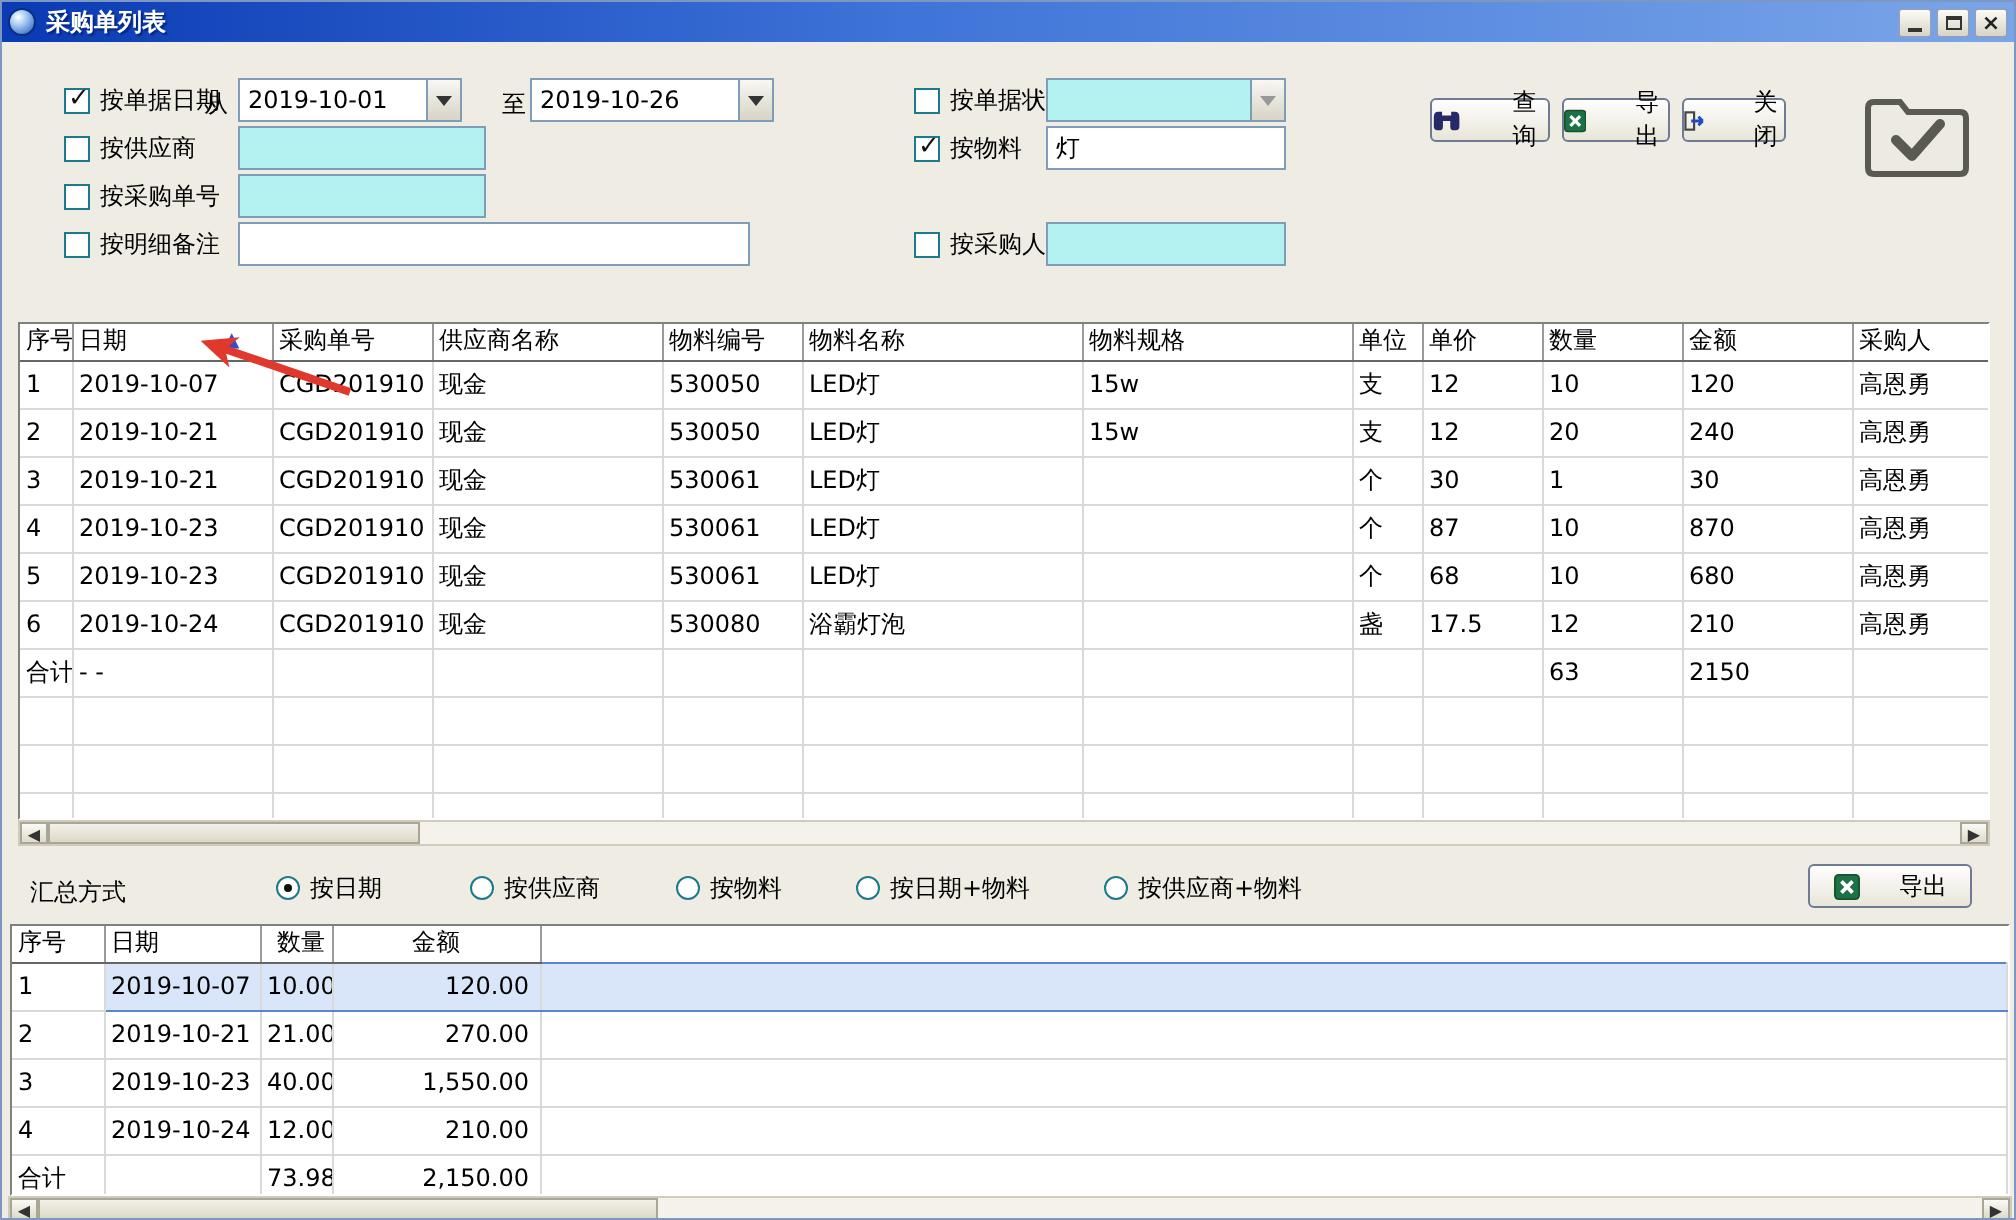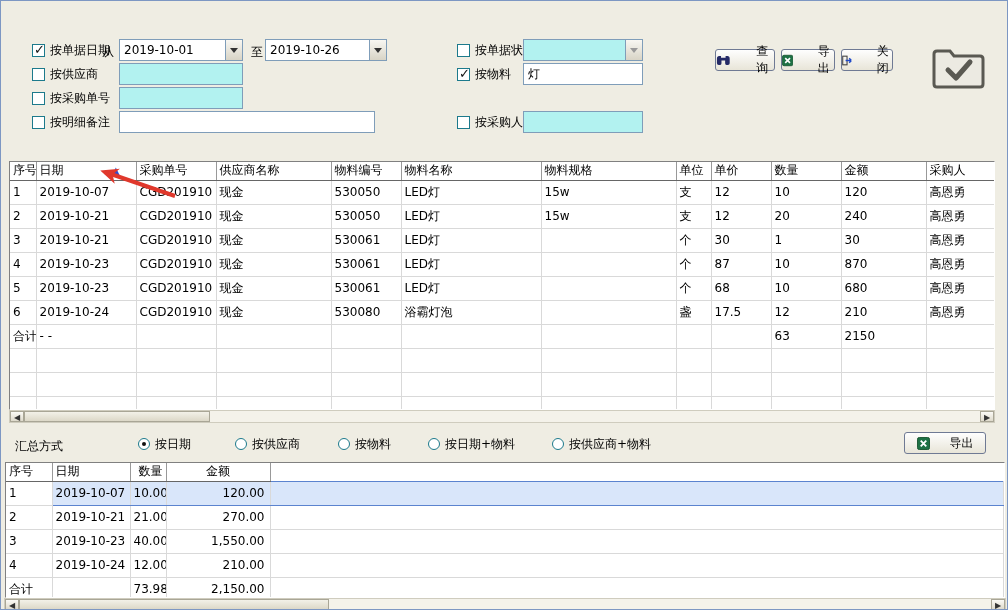--- a/index.html
+++ b/index.html
@@ -68,27 +68,42 @@
 
   
   .sort-indicator { position:absolute; color:#2e4fd0; font-size:10px; z-index:4; }
   .annotation { position:absolute; z-index:6; pointer-events:none; }
 </style>
 </head>
 <body>
 
 <div class="window">
 
+  <div class="titlebar">
+    <span class="app-icon"></span>
+    <span class="title-text">采购单列表</span>
+    <span class="win-btns">
+      <span class="win-btn">
+          <span class="glyph-min"></span>
+        </span>
+      <span class="win-btn">
+          <span class="glyph-max"></span>
+        </span>
+      <span class="win-btn">
+          <span class="glyph-x">×</span>
+        </span>
+    </span>
+  </div>
 
   <label class="check-row" style="left:12px;top:38px">
     <span class="cb checked"></span>
     <span>按单据日期</span>
   </label>
   <span class="lbl" style="left:101px;top:43px">从</span>
-  <div class="combo" style="left:118px;top:38px;width:124px">
+  <div class="combo" style="left:118px;top:38px;width:112px">
     <span class="val">2019-10-01</span>
     <span class="arrow-btn">
         <span class="tri"></span>
       </span>
   </div>
   <span class="lbl" style="left:250px;top:43px">至</span>
   <div class="combo" style="left:264px;top:38px;width:122px">
     <span class="val">2019-10-26</span>
     <span class="arrow-btn">
         <span class="tri"></span>

